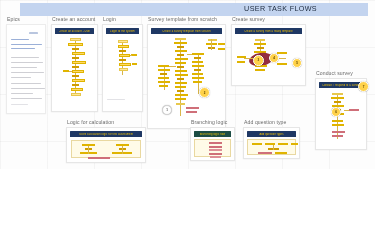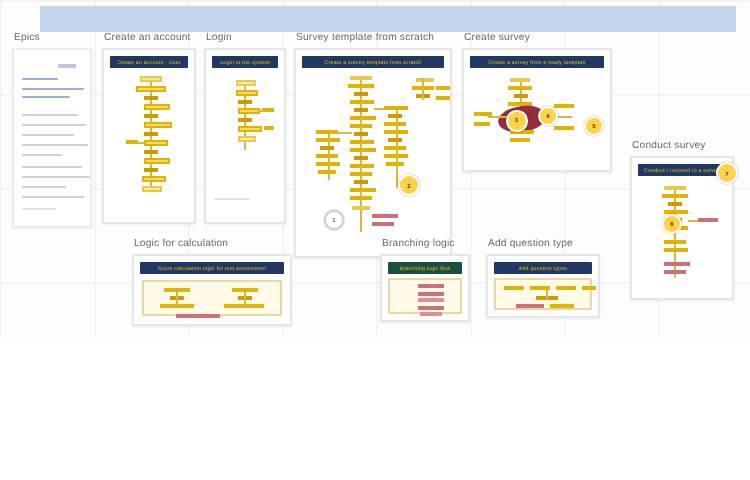--- a/index.html
+++ b/index.html
@@ -74,20 +74,21 @@
   .eb.blue{background:#9bb0d8;}
   .eb.pale{background:#e2e2e6;}
   .etag{position:absolute;background:#b9c6df;height:2px;border-radius:.4px;}
 </style>
 </head>
 <body>
 
 <div id="canvas">
 
   <div id="title-banner"></div>
+  <div id="title-text">USER TASK FLOWS</div>
 
   <div class="frame" id="f-epics" style="left:6px;top:24px;width:40px;height:90px;">
     <div class="frame-title">Epics</div>
     <div id="epics-card">
       <div class="etag" style="left:22px;top:7px;width:9px;"></div>
       <div class="eb blue" style="left:4px;top:14px;width:18px;"></div>
       <div class="eb blue" style="left:4px;top:19px;width:31px;"></div>
       <div class="eb blue" style="left:4px;top:23px;width:24px;"></div>
       <div class="eb" style="left:4px;top:32px;width:28px;"></div>
       <div class="eb" style="left:4px;top:37px;width:32px;"></div>

